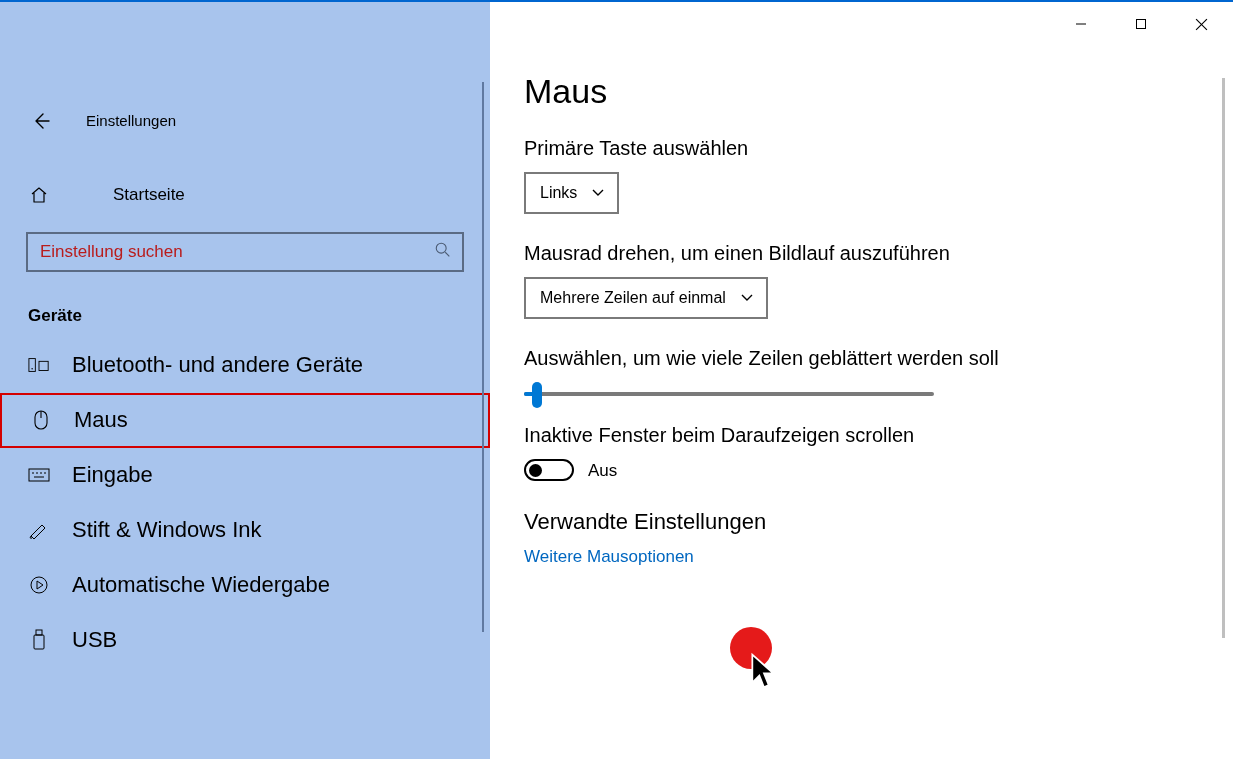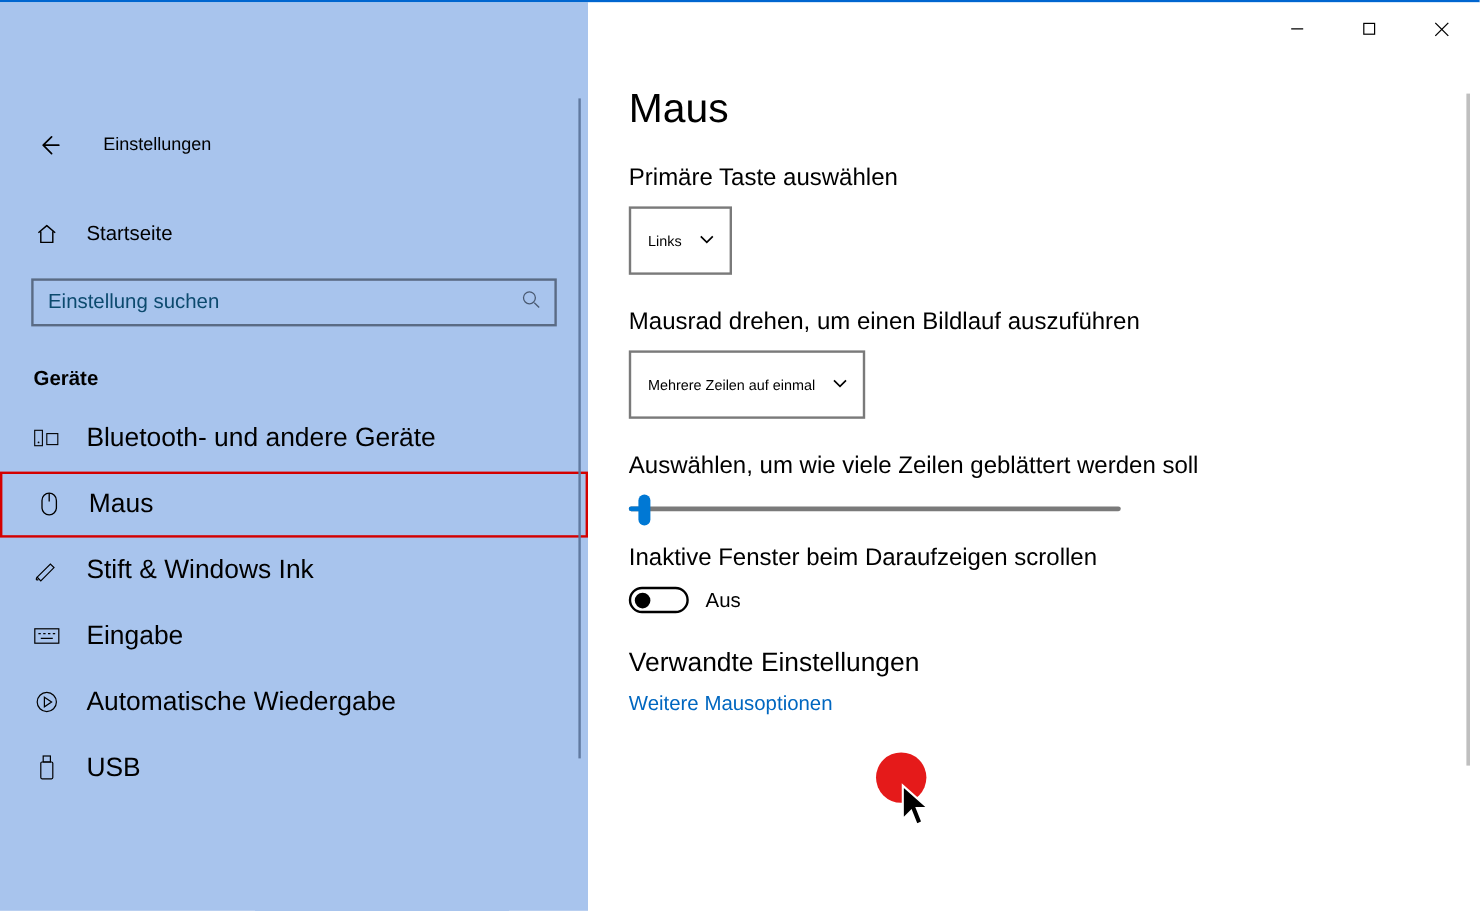--- a/index.html
+++ b/index.html
@@ -4,39 +4,39 @@
 <style>
   * { box-sizing: border-box; }
   html, body { margin:0; padding:0; font-family: "Segoe UI", Tahoma, sans-serif; font-size:15px; color:#000; }
   body { width:1233px; height:759px; overflow:hidden; background:#fff; border-top:2px solid #0066d0; position:relative; }
   .app { display:flex; height:100%; }
   
   .sidebar { width:490px; min-width:490px; background:#a8c4ed; display:flex; flex-direction:column; position:relative;justify-content:center; }
   .side-header { display:flex; align-items:center; height:54px; padding-left:26px; }
   .back-btn { width:30px; height:30px; display:flex; align-items:center; justify-content:center; cursor:pointer; }
   .side-title { font-size:15px; margin-left:30px; }
-  .home-row { display:flex; align-items:center; padding:10px 0 10px 28px; margin-top:26px; cursor:pointer; }
+  .home-row { display:flex; align-items:center; padding:10px 0 10px 28px; margin-top:26px; cursor:pointer;gap:41px; }
   .home-row .lbl { margin-left:22px; font-size:17px; }
   .search-box { margin:16px 26px 0 26px; height:40px; border:2px solid #5a6b84; display:flex; align-items:center; padding:0 10px 0 12px; cursor:text; }
-  .search-box .ph { flex:1; color:#0c4a6e; font-size:17px; }
+  .search-box .ph { flex:1; color:#b91c1c; font-size:17px; }
   .category-label { font-size:17px; font-weight:600; margin:34px 0 12px 28px; }
   .nav-list { display:flex; flex-direction:column; }
   .nav-item { display:flex; align-items:center; height:55px; padding-left:28px; cursor:pointer; position:relative; }
   .nav-item .lbl { margin-left:22px; font-size:22px; }
   .nav-item.selected { border:2px solid #d40000; }
   .icon-slot { width:22px; height:22px; display:flex; align-items:center; justify-content:center; }
   .side-scroll { position:absolute; right:6px; top:80px; width:2px; height:550px; background:#6079a0; }
   
   .main { flex:1; background:#fff; position:relative; padding:70px 40px 0 34px; }
   .win-controls { position:absolute; top:4px; right:2px; display:flex; }
   .win-btn { width:60px; height:36px; display:flex; align-items:center; justify-content:center; cursor:pointer; }
   .page-title { font-size:34px; font-weight:400; margin:0 0 26px 0; }
   .setting-block { margin-bottom:28px; }
   .setting-label { font-size:20px; margin-bottom:12px; }
-  .combo { display:inline-flex; align-items:center; border:2px solid #7a7a7a; height:57px; padding:0 12px 0 14px; cursor:pointer; font-size:12px; }
+  .combo { display:inline-flex; align-items:center; border:2px solid #7a7a7a; height:42px; padding:0 12px 0 14px; cursor:pointer; font-size:16px; }
   .combo .chev { margin-left:14px; }
   .slider-track { position:relative; width:410px; height:4px; background:#7a7a7a; border-radius:2px; margin:22px 0 6px 0; }
   .slider-fill { position:absolute; left:0; top:0; height:4px; background:#0078d4; border-radius:2px; }
   .slider-thumb { position:absolute; top:-10px; width:10px; height:26px; background:#0078d4; border-radius:5px; cursor:pointer; }
   .toggle-row { display:flex; align-items:flex-end; gap:14px; }
   .toggle { width:50px; height:22px; border:2px solid #000; border-radius:12px; position:relative; cursor:pointer; }
   .toggle .knob { position:absolute; left:3px; top:2.5px; width:13px; height:13px; border-radius:50%; background:#000; }
   .section-title { font-size:22px; font-weight:400; margin:18px 0 12px 0; }
   .link { color:#0067c0; font-size:17px; cursor:pointer; display:inline-block; }
   .main-scroll { position:absolute; right:8px; top:76px; width:3px; height:560px; background:#bfbfbf; }
@@ -94,42 +94,42 @@
         <span class="icon-slot">
           <svg width="18" height="22" viewBox="0 0 18 22">
               <rect x="3" y="2" width="12" height="18" rx="6" stroke="#000" stroke-width="1.1" fill="none"></rect>
               <line x1="9" y1="2" x2="9" y2="9" stroke="#000" stroke-width="1.1"></line>
             </svg>
         </span>
         <span class="lbl">Maus</span>
       </div>
       <div class="nav-item">
         <span class="icon-slot">
-          <svg width="22" height="20" viewBox="0 0 22 20">
-              <path d="M3 16 L14 5 L17 8 L6 19 Z" stroke="#000" stroke-width="1" fill="none"></path>
-              <path d="M3 16 Q1 19 4 18" stroke="#000" stroke-width="1" fill="none"></path>
-            </svg>
-        </span>
-        <span class="lbl">Stift &amp; Windows Ink</span>
-      </div>
-      <div class="nav-item">
-        <span class="icon-slot">
           <svg width="22" height="16" viewBox="0 0 22 16">
               <rect x="1" y="2" width="20" height="12" stroke="#000" stroke-width="1" fill="none"></rect>
               <line x1="4" y1="6" x2="6" y2="6" stroke="#000"></line>
               <line x1="8" y1="6" x2="10" y2="6" stroke="#000"></line>
               <line x1="12" y1="6" x2="14" y2="6" stroke="#000"></line>
               <line x1="16" y1="6" x2="18" y2="6" stroke="#000"></line>
               <line x1="6" y1="10" x2="16" y2="10" stroke="#000"></line>
             </svg>
         </span>
         <span class="lbl">Eingabe</span>
       </div>
       <div class="nav-item">
         <span class="icon-slot">
+          <svg width="22" height="20" viewBox="0 0 22 20">
+              <path d="M3 16 L14 5 L17 8 L6 19 Z" stroke="#000" stroke-width="1" fill="none"></path>
+              <path d="M3 16 Q1 19 4 18" stroke="#000" stroke-width="1" fill="none"></path>
+            </svg>
+        </span>
+        <span class="lbl">Stift &amp; Windows Ink</span>
+      </div>
+      <div class="nav-item">
+        <span class="icon-slot">
           <svg width="20" height="20" viewBox="0 0 20 20">
               <circle cx="10" cy="10" r="8" stroke="#000" stroke-width="1" fill="none"></circle>
               <path d="M8 6 L14 10 L8 14 Z" stroke="#000" stroke-width="1" fill="none"></path>
             </svg>
         </span>
         <span class="lbl">Automatische Wiedergabe</span>
       </div>
       <div class="nav-item">
         <span class="icon-slot">
           <svg width="16" height="22" viewBox="0 0 16 22">

